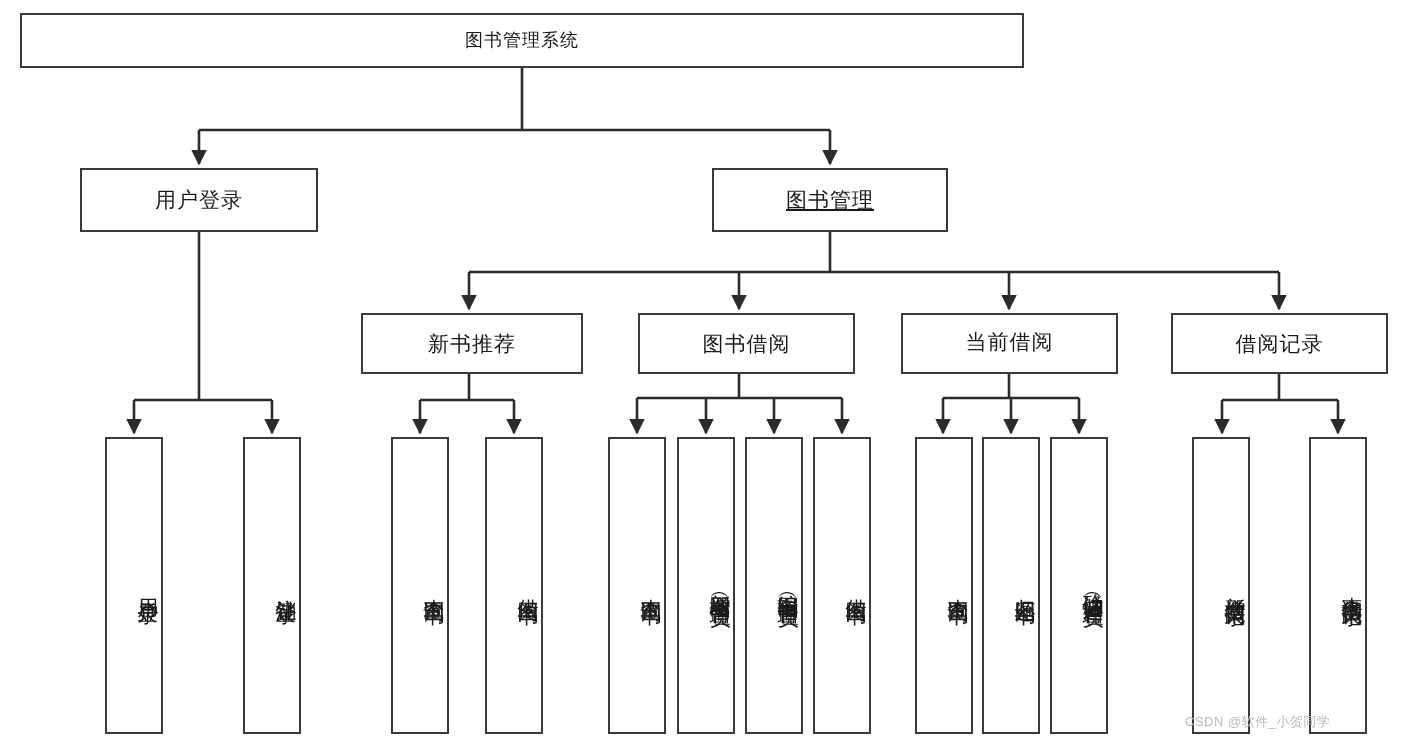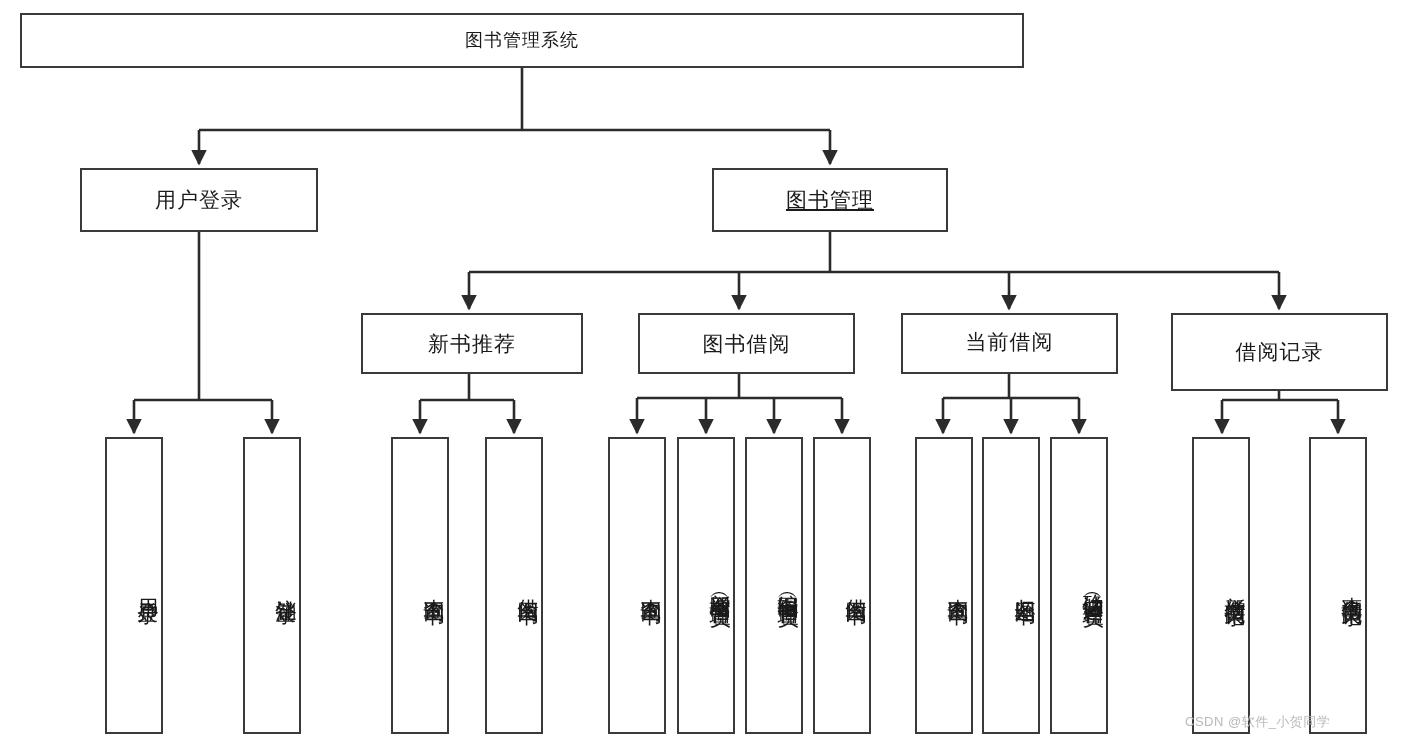--- a/index.html
+++ b/index.html
@@ -138,21 +138,21 @@
 
   <div class="node horiz" style="left:361px; top:313px; width:222px; height:61px;">
     <span>新书推荐</span>
   </div>
   <div class="node horiz" style="left:631px; top:313px; width:217px; height:61px;margin-left:7px;">
     <span>图书借阅</span>
   </div>
   <div class="node horiz" style="left:901px; top:313px; width:217px; height:61px;font-family:Liberation Mono, monospace;">
     <span>当前借阅</span>
   </div>
-  <div class="node horiz" style="left:1171px; top:313px; width:217px; height:78px;">
+  <div class="node horiz" style="left:1171px; top:313px; width:217px; height:61px;">
     <span>借阅记录</span>
   </div>
 
   <div class="node leaf" style="left:105px; top:437px; width:58px; height:297px;">
     <span class="leaf-text">用户登录</span>
   </div>
   <div class="node leaf" style="left:243px; top:437px; width:58px; height:297px;">
     <span class="leaf-text">注销登录</span>
   </div>
 

